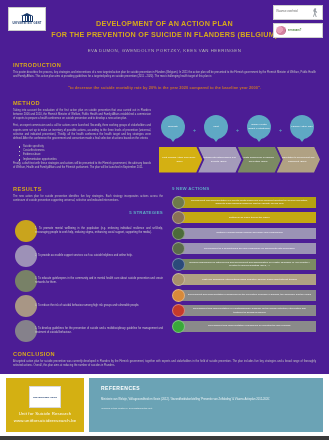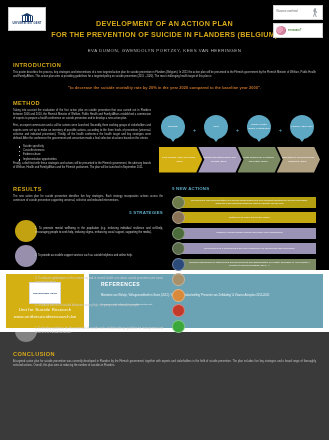--- a/index.html
+++ b/index.html
@@ -10,22 +10,22 @@
   body {
     width: 329px;
     height: 440px;
     overflow: hidden;
     font-family: "Liberation Sans", sans-serif;
     color: #d8d8d8;
   }
   .poster {
     position: relative;
     width: 329px;
-    height: 332px;
-    background: #000000;
+    height: 436px;
+    background: #4c1d95;
     box-sizing: border-box;
   }
 
   
   .header {
     position: relative;
     height: 58px;
     padding: 4px 6px 0 6px;
     box-sizing: border-box;
   }

